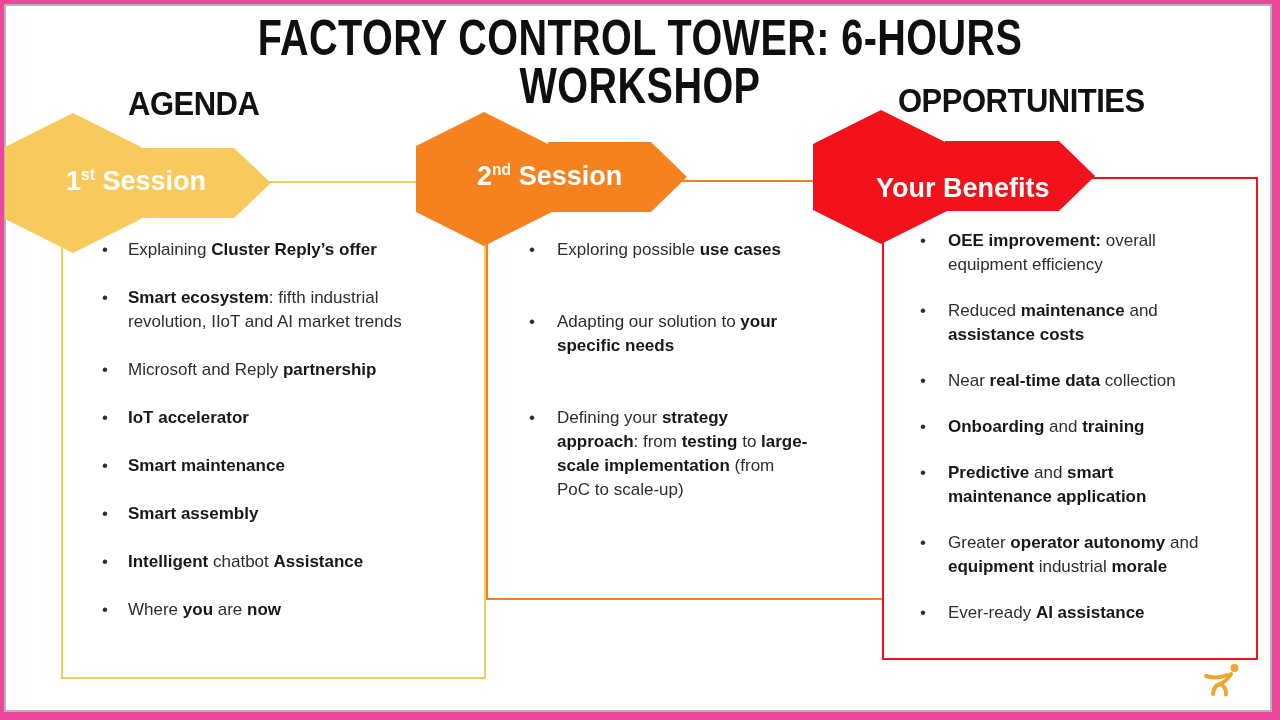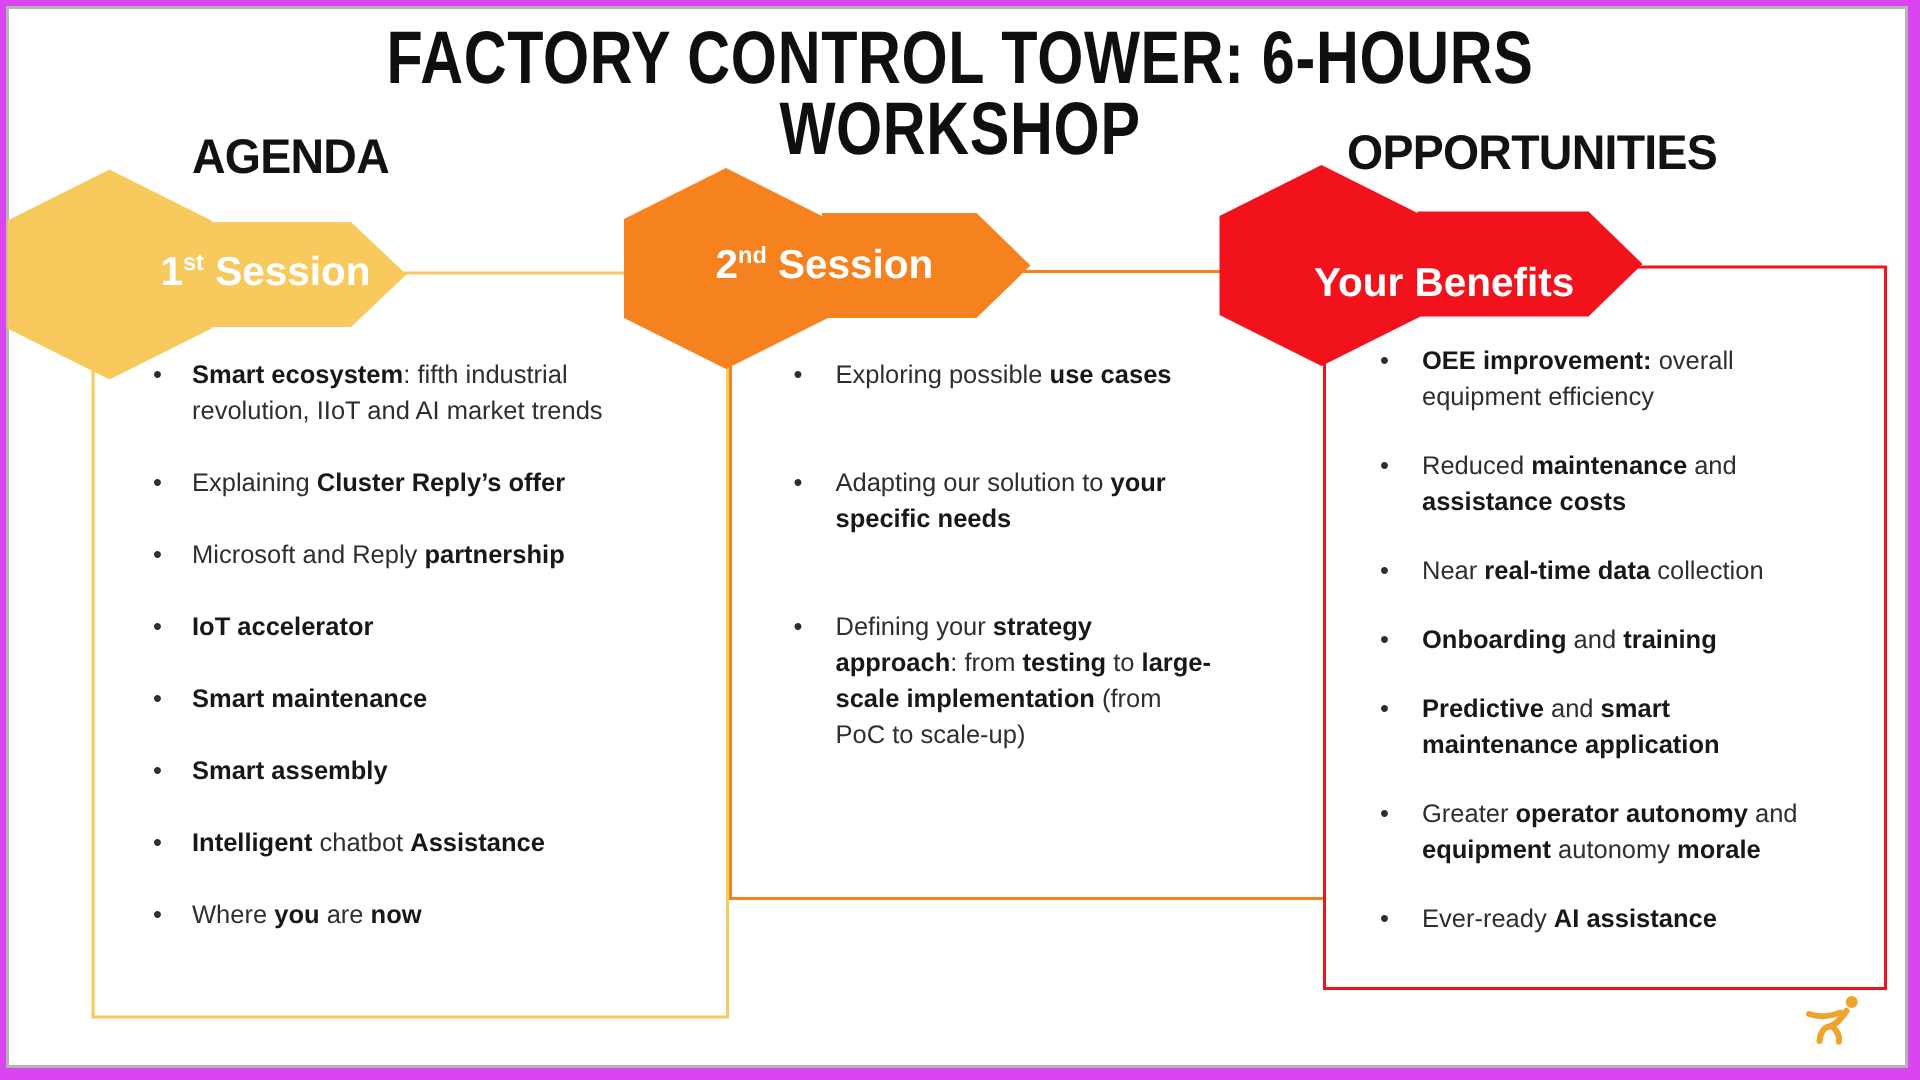--- a/index.html
+++ b/index.html
@@ -1,17 +1,17 @@
 <!DOCTYPE html>
 <html><head>
 <meta charset="utf-8">
 <style>
   html,body{margin:0;padding:0;background:#efefef;}
   .canvas{
-    position:relative;width:1280px;height:720px;background:#d946ef;
+    position:relative;width:1280px;height:720px;background:#ec4899;
     font-family:"Liberation Sans","DejaVu Sans",sans-serif;overflow:hidden;
   }
   .slide-bg{
     position:absolute;left:4px;top:4px;right:8px;bottom:8px;
     background:#ffffff;border:2px solid #b5b5b5;box-sizing:border-box;
   }
   .title{
     position:absolute;left:0;top:14px;width:1280px;text-align:center;
     font-weight:bold;font-size:46px;line-height:44px;color:#0f0f0f;
     letter-spacing:0.5px;transform:scale(0.86,1.08);transform-origin:640px 0;
@@ -66,46 +66,46 @@
     <polygon points="138,148 234,148 271,183 234,218 138,218" fill="#F8CA5D"></polygon>
     <polygon points="73,113 141,147 141,219 73,253 5,219 5,147" fill="#F8CA5D"></polygon>
 
     <polygon points="548,142 651,142 687,177 651,212 548,212" fill="#F5821F"></polygon>
     <polygon points="484,112 552,146 552,212 484,246 416,212 416,146" fill="#F5821F"></polygon>
 
     <polygon points="945,141 1059,141 1095,176 1059,211 945,211" fill="#F2121B"></polygon>
     <polygon points="881,110 949,144 949,210 881,244 813,210 813,144" fill="#F2121B"></polygon>
   </svg>
 
-  <div class="badge badge-1" style="color: rgb(255, 255, 255); margin-left: 41px;"><span>1</span><sup>st</sup><span> Session</span></div>
+  <div class="badge badge-1" style="color: rgb(255, 255, 255);"><span>1</span><sup>st</sup><span> Session</span></div>
   <div class="badge badge-2" style="color: rgb(255, 255, 255);"><span>2</span><sup>nd</sup><span> Session</span></div>
   <div class="badge badge-3" style="color: rgb(255, 255, 255);"><span></span><sup></sup><span>Your Benefits</span></div>
 
   <ul class="list list-1" style="color: rgb(46, 46, 46);">
+      <li><span>Explaining </span><b>Cluster Reply’s offer</b></li>
       <li><b>Smart ecosystem</b><span>: fifth industrial revolution, IIoT and AI market trends</span></li>
-      <li><span>Explaining </span><b>Cluster Reply’s offer</b></li>
       <li><span>Microsoft and Reply </span><b>partnership</b></li>
       <li><b>IoT accelerator</b></li>
       <li><b>Smart maintenance</b></li>
       <li><b>Smart assembly</b></li>
       <li><b>Intelligent</b><span> chatbot </span><b>Assistance</b></li>
       <li><span>Where </span><b>you</b><span> are </span><b>now</b></li>
     </ul>
   <ul class="list list-2" style="color: rgb(46, 46, 46);">
       <li><span>Exploring possible </span><b>use cases</b></li>
       <li><span>Adapting our solution to </span><b>your specific needs</b></li>
       <li><span>Defining your </span><b>strategy approach</b><span>: from </span><b>testing</b><span> to </span><b>large-scale implementation</b><span> (from PoC to scale-up)</span></li>
     </ul>
   <ul class="list list-3" style="color: rgb(46, 46, 46);">
       <li><b>OEE improvement:</b><span> overall equipment efficiency</span></li>
       <li><span>Reduced </span><b>maintenance</b><span> and </span><b>assistance costs</b></li>
       <li><span>Near </span><b>real-time data</b><span> collection</span></li>
       <li><b>Onboarding</b><span> and </span><b>training</b></li>
       <li><b>Predictive</b><span> and </span><b>smart maintenance application</b></li>
-      <li><span>Greater </span><b>operator autonomy</b><span> and </span><b>equipment</b><span> autonomy </span><b>morale</b></li>
+      <li><span>Greater </span><b>operator autonomy</b><span> and </span><b>equipment</b><span> industrial </span><b>morale</b></li>
       <li><span>Ever-ready </span><b>AI assistance</b></li>
     </ul>
 
   <svg class="logo" width="38" height="34" viewBox="0 0 38 34">
     <g stroke-width="4" stroke-linecap="round" fill="#EFA42D" stroke="#EFA42D">
       <circle cx="31.5" cy="5" r="4" stroke="none" fill="#EFA42D"></circle>
       <path d="M3,13 Q13,16.5 24,12" fill="none"></path>
       <path d="M28,11 C24,17 21,20 16,21.5" fill="none"></path>
       <path d="M16,21.5 C12,22.5 10.5,26 10,31" fill="none"></path>
       <path d="M18,21 C22,24 23.5,27.5 23,31.5" fill="none"></path>

